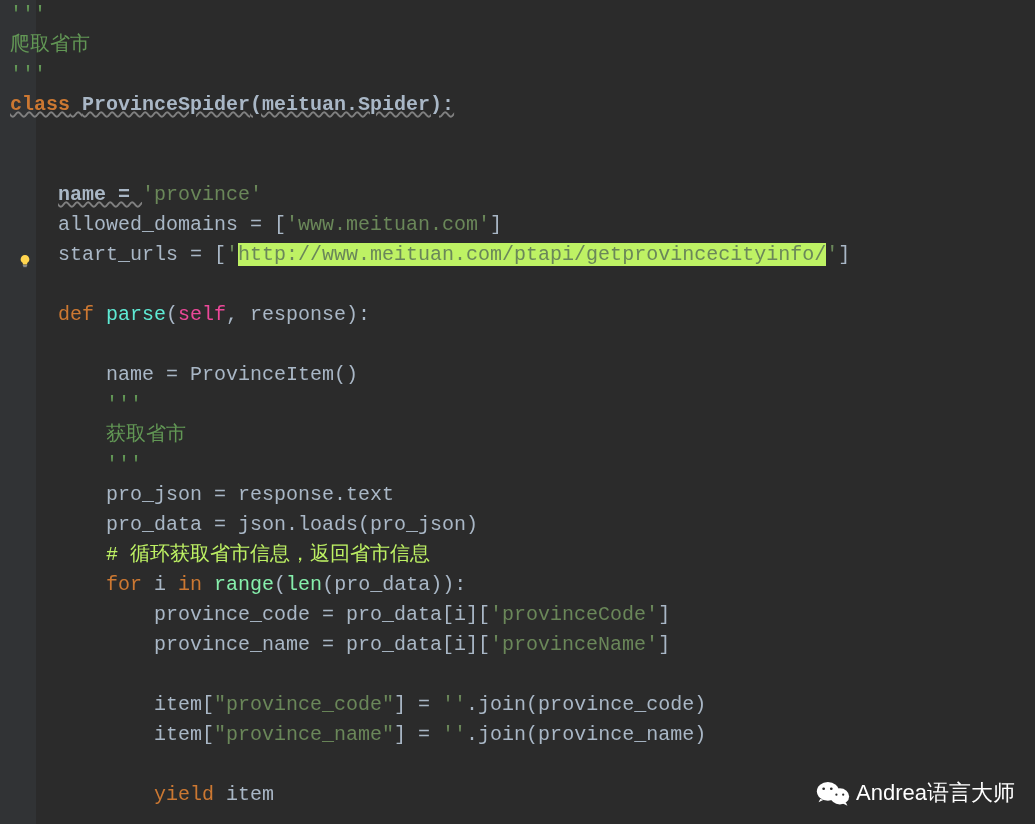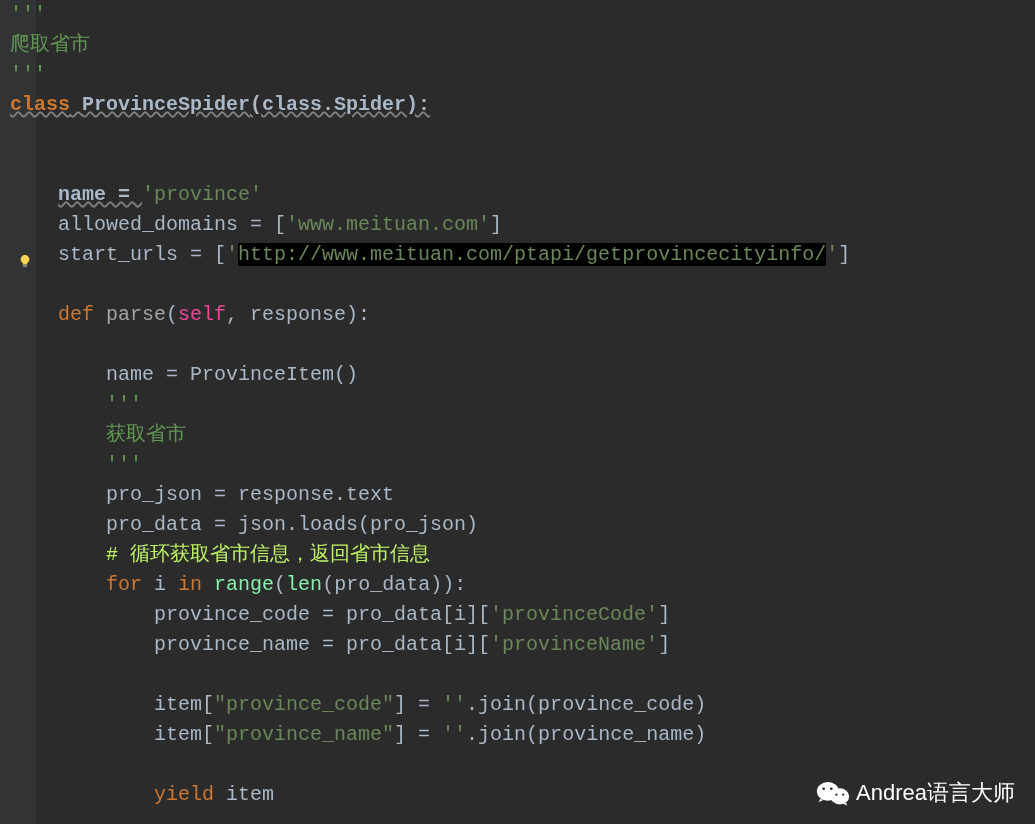--- a/index.html
+++ b/index.html
@@ -30,27 +30,27 @@
 }
 .bulb svg { display:block; }
 .code-area {
   position:absolute;
   left:10px;
   top:0;
   white-space:pre;
 }
 .kw { color:#cc7832; }
 .str { color:#6a8759; }
-.fn { color:#a3a3a3; }
+.fn { color:#5eead4; }
 .slf { color:#ec4899;font-family:Liberation Mono, monospace; }
 .bi { color:#86efac; }
 .cmt { color:#bef264; }
 .doc { color:#629755; font-style:normal; }
 .und { text-decoration:underline; text-decoration-style:wavy; text-decoration-color:#808080;font-weight:bold; }
-.hl { background:#000000; }
+.hl { background:#bef264; }
 pre { font-family:inherit; }
 .watermark {
   position:absolute;
   right:20px;
   bottom:16px;
   display:flex;
   align-items:center;
   gap:6px;
   color:#ffffff;
   font-family:"Microsoft YaHei","PingFang SC",sans-serif;
@@ -70,21 +70,21 @@
       <path d="M8 1c-2.8 0-5 2.2-5 5 0 1.8 1 3.4 2.5 4.3V12h5v-1.7C12 9.4 13 7.8 13 6c0-2.8-2.2-5-5-5z" fill="#ffd54f"></path>
       <rect x="5.5" y="12.5" width="5" height="1" fill="#9e9e9e"></rect>
       <rect x="6" y="14" width="4" height="1" fill="#9e9e9e"></rect>
     </svg>
   </div>
 </div>
 
 <div class="code-area"><pre><span class="doc">'''</span>
 <span class="doc">爬取省市</span>
 <span class="doc">'''</span>
-<span class="kw und">class</span><span class="und"> </span><span class="und">ProvinceSpider</span><span class="und">(class.Spider):</span>
+<span class="kw und">class</span><span class="und"> </span><span class="und">ProvinceSpider</span><span class="und">(meituan.Spider):</span>
 
 
     <span class="und">name = </span><span class="str">'province'</span>
     <span>allowed_domains = [</span><span class="str">'www.meituan.com'</span><span>]</span>
     <span>start_urls = [</span><span class="str">'</span><span class="str hl">http://www.meituan.com/ptapi/getprovincecityinfo/</span><span class="str">'</span><span>]</span>
 
     <span class="kw">def</span> <span class="fn">parse</span><span>(</span><span class="slf">self</span><span>, response):</span>
 
         <span>name = ProvinceItem()</span>
         <span class="doc">'''</span>

